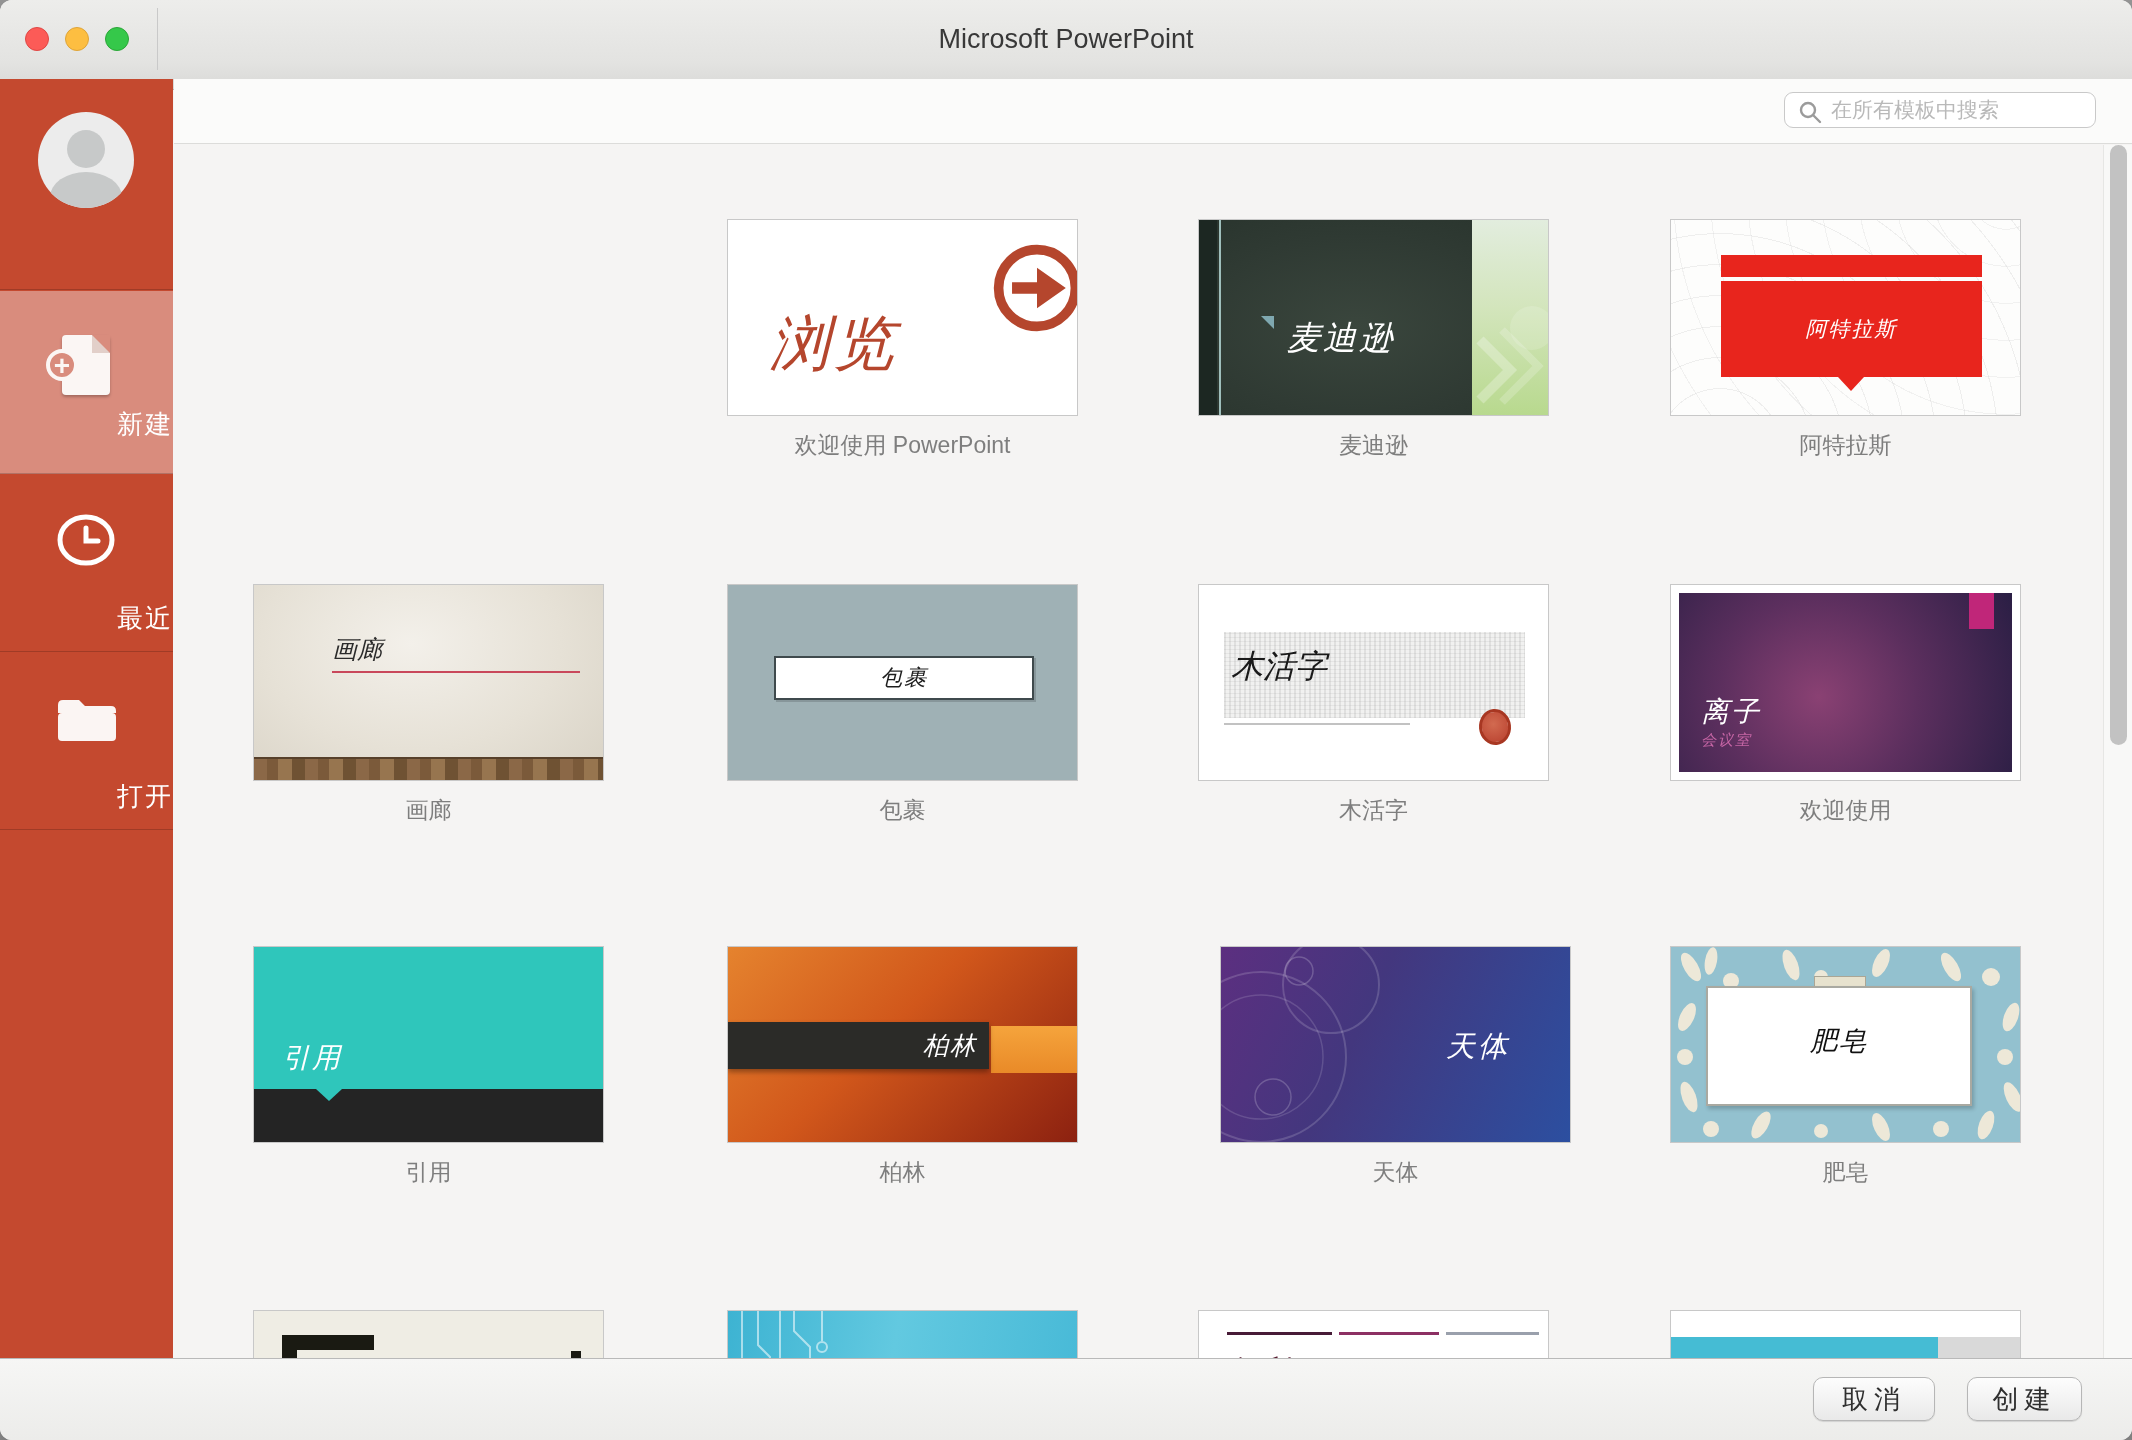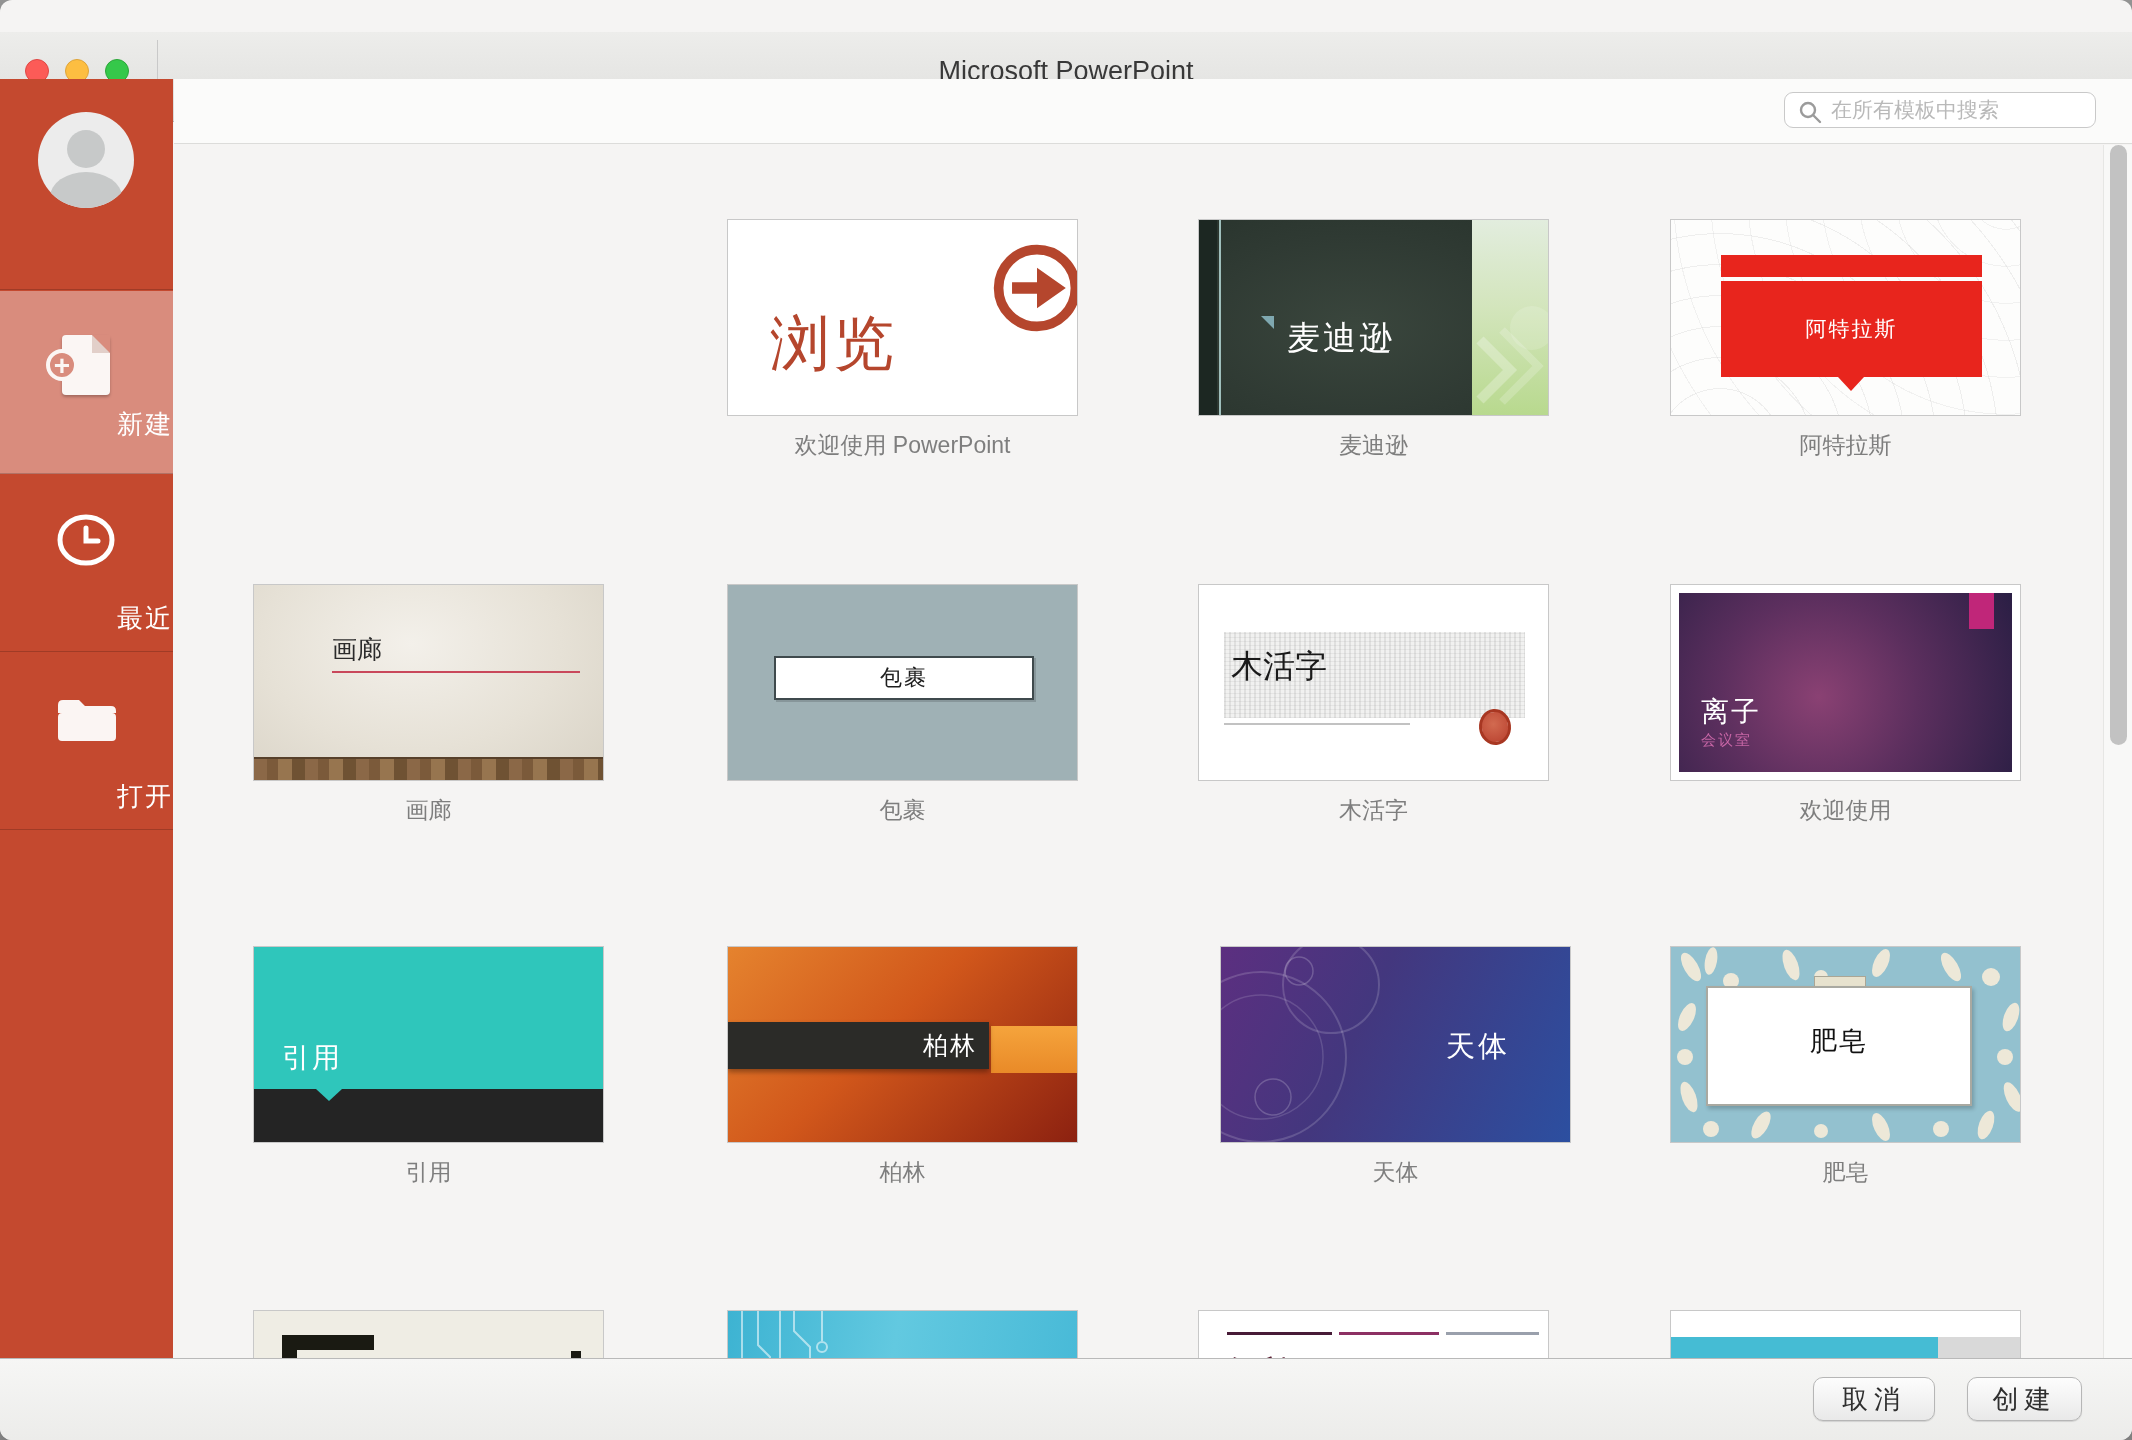--- a/index.html
+++ b/index.html
@@ -4,21 +4,21 @@
 <style>
   html,body{margin:0;padding:0;background:#9d9d9d;}
   *{box-sizing:border-box;}
   #window{position:relative;width:2132px;height:1440px;margin:0 auto;
     font-family:"Liberation Sans",sans-serif;background:#F5F4F3;
     border-radius:12px;overflow:hidden;box-shadow:0 20px 60px rgba(0,0,0,.45);}
 
   
   #titlebar{position:absolute;left:0;top:0;width:100%;height:90px;
     background:linear-gradient(180deg,#EDEDEB 0%,#E3E3E1 70%,#D9D9D7 100%);
-    border-bottom:1px solid #B6B6B6;margin-top:32px;}
+    border-bottom:1px solid #B6B6B6;}
   .tl{position:absolute;top:27px;width:24px;height:24px;border-radius:50%;}
   #tl-close{left:25px;background:#FC5B57;border:1px solid #DF4744;}
   #tl-min{left:65px;background:#FDBE41;border:1px solid #DEA439;}
   #tl-zoom{left:105px;background:#35C84A;border:1px solid #2BA638;}
   #tb-sep{position:absolute;left:157px;top:8px;width:1px;height:62px;background:#C9C9C9;}
   #window-title{position:absolute;left:0;top:0;width:100%;height:78px;line-height:78px;
     text-align:center;font-size:27px;color:#383838;font-weight:500;}
 
   
   #sidebar{position:absolute;left:0;top:79px;width:173px;height:1279px;background:#C4492F;}
@@ -52,21 +52,21 @@
     font-size:21px;color:#444;font-family:"Liberation Sans",sans-serif;background:transparent;}
   #search-box input::placeholder{color:#B9B9B9;}
 
   
   #grid{position:absolute;left:174px;top:145px;right:0;height:1213px;background:#F5F4F3;overflow:hidden;}
   #gutter{position:absolute;right:0;top:0;width:29px;height:100%;background:#F8F8F7;border-left:1px solid #E6E6E4;}
   #scroll-thumb{position:absolute;right:5px;top:0;width:17px;height:600px;border-radius:9px;background:#C2C2C2;}
   .tile{position:absolute;width:351px;height:250px;}
   .thumb{position:absolute;left:0;top:0;width:351px;height:197px;background:#FFFFFF;
     border:1px solid #C8C8C8;overflow:hidden;}
-  .thumb-inner{position:absolute;left:0;top:0;right:0;bottom:0;}
+  .thumb-inner{position:absolute;left:0;top:0;right:0;bottom:0;font-style:italic;}
   .caption{position:absolute;left:-40px;top:211px;width:431px;text-align:center;
     font-size:23px;color:#7E7E7E;}
   .t{position:absolute;}
 
   
   #tile-blank .thumb{border:2px solid #C0492F;}
 
   
   .browse-text{left:42px;top:84px;font-size:60px;color:#B5462D;letter-spacing:4px;}
   .arrow-badge{right:-8px;top:20px;width:96px;height:96px;}

